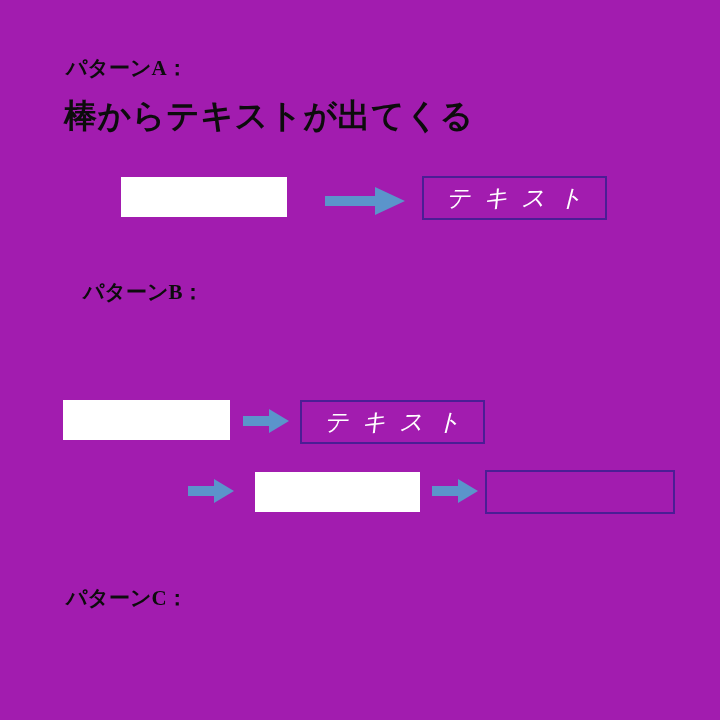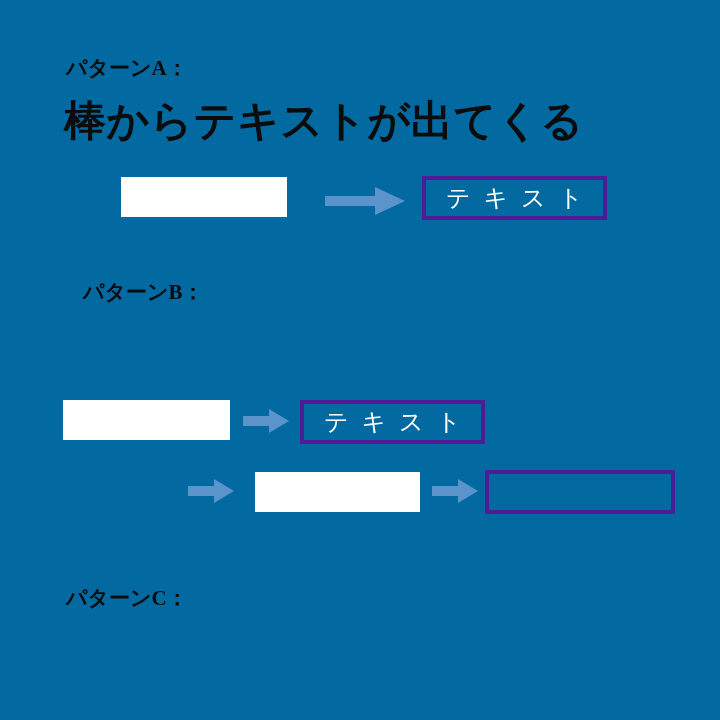--- a/index.html
+++ b/index.html
@@ -9,53 +9,54 @@
   body {
     width: 720px;
     height: 720px;
     overflow: hidden;
     font-family: "Liberation Serif", "DejaVu Serif", serif;
   }
   #canvas {
     position: relative;
     width: 720px;
     height: 720px;
-    background: #0369a1;
+    background: #a21caf;
   }
   
   .pattern-label {
     position: absolute;
     font-family: "Liberation Serif", "DejaVu Serif", serif;
     font-weight: bold;
     font-size: 21px;
     line-height: 1;
     color: #0c0c0c;
     letter-spacing: 0px;
     white-space: nowrap;
   }
   .pattern-title {
     position: absolute;
     font-family: "Liberation Serif", "DejaVu Serif", serif;
     font-weight: bold;
-    font-size: 42px;
+    font-size: 33px;
     line-height: 1;
     color: #0c0c0c;
     letter-spacing: 0.5px;
     white-space: nowrap;
   }
   
   .bar {
     position: absolute;
     background: #ffffff;
   }
   .textbox {
     position: absolute;
-    border: 4px solid #4c1d95;
+    border: 2px solid #4c1d95;
     box-sizing: border-box;
     background: transparent;
+    font-style: italic;
   }
   .textbox .tb-label {
     position: absolute;
     left: 0;
     right: 0;
     top: 50%;
     transform: translateY(-50%);
     text-align: center;
     color: #ffffff;
     font-family: "Liberation Serif", "DejaVu Serif", serif;

